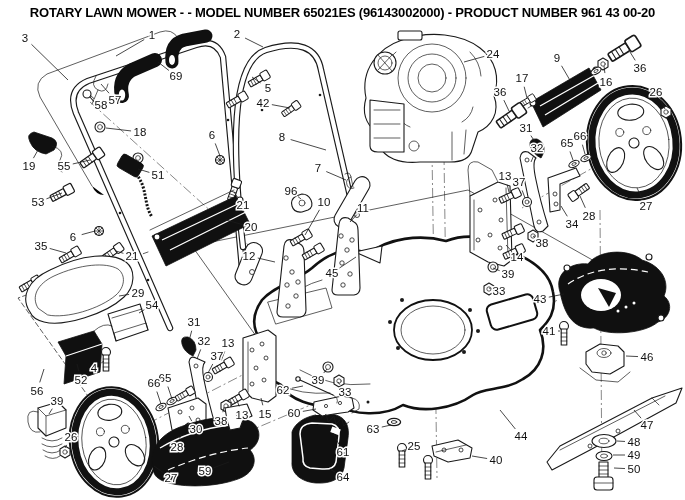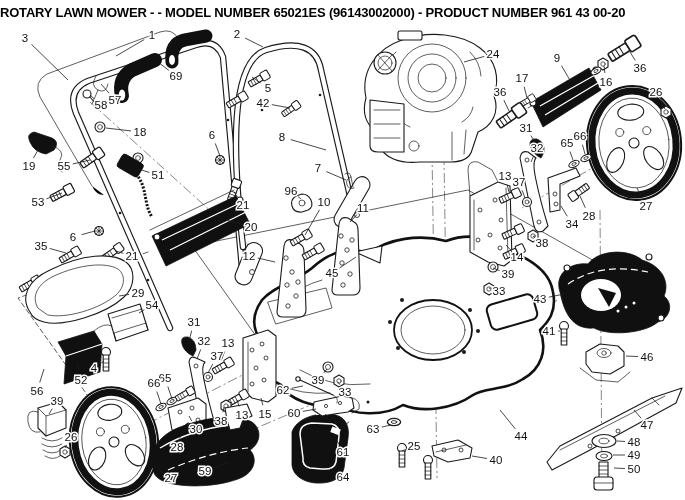--- a/index.html
+++ b/index.html
@@ -1,18 +1,18 @@
 <!DOCTYPE html>
 <html><head>
 <meta charset="utf-8">
 <style>
   html,body{margin:0;padding:0;}
   body{width:685px;height:500px;background:#fff;position:relative;overflow:hidden;
        font-family:"Liberation Sans",sans-serif;}
-  .title{position:absolute;top:5px;left:0;width:546px;text-align:center;
+  .title{position:absolute;top:5px;left:0;width:685px;text-align:center;
          font-size:13px;font-weight:700;color:#000;white-space:nowrap;letter-spacing:-0.2px;}
   .title .model{font-weight:700;}
   svg.diagram{position:absolute;left:0;top:0;}
   .ln{fill:none;stroke:#1a1a1a;stroke-width:1.1;stroke-linejoin:round;stroke-linecap:round;}
   .thin{stroke-width:0.7;}
   .fw{fill:#fff;stroke:#1a1a1a;stroke-width:1.1;stroke-linejoin:round;}
   .bk{fill:#101010;stroke:#101010;stroke-width:0.8;}
   .cl{fill:none;stroke:#555;stroke-width:0.7;stroke-dasharray:10 3 2 3;}
   .dsh{stroke-dasharray:5 3;}
   .wline{fill:none;stroke:#fff;stroke-width:1.3;}

